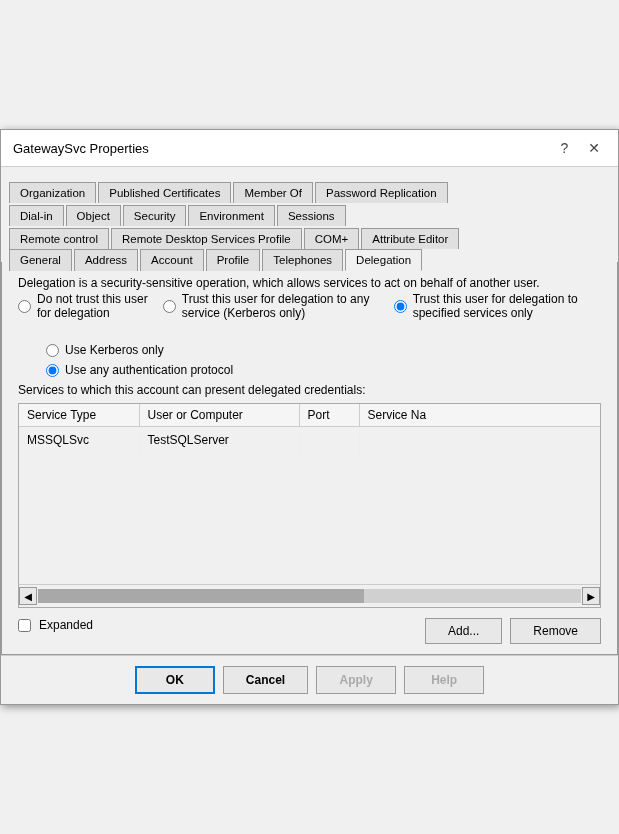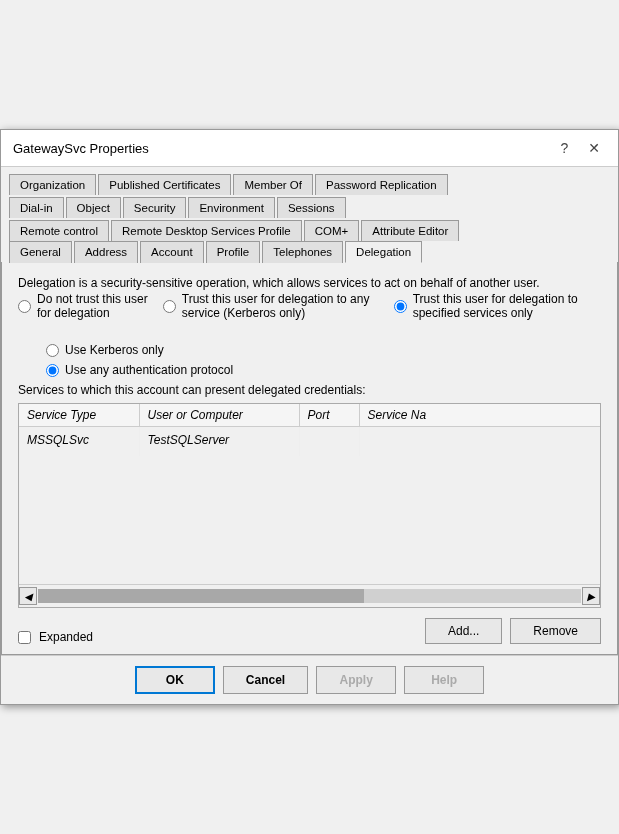--- a/index.html
+++ b/index.html
@@ -56,21 +56,21 @@
     .tab {
       padding: 4px 10px;
       border: 1px solid #999;
       border-bottom: none;
       background: #e0e0e0;
       cursor: pointer;
       font-size: 11.5px;
       white-space: nowrap;
       margin-right: 2px;
       position: relative;
-      top: 1px;
+      top: 9px;
     }
     .tab.active {
       background: #f0f0f0;
       border-bottom: 1px solid #f0f0f0;
       font-weight: normal;
       z-index: 2;
     }
     .tab-content {
       background: #f0f0f0;
       border: 1px solid #999;
@@ -199,21 +199,20 @@
     }
     .footer .btn {
       min-width: 80px;
       font-weight: bold;
     }
     .footer .btn.primary {
       border: 2px solid #0078d4;
     }
     .table-outer {
       border: 1px solid #aaa;
-      font-style: italic;
     }
   </style>
 </head>
 <body>
 
 <div class="dialog">
 
   <div class="title-bar">
     <span class="title-bar-left">GatewaySvc Properties</span>
     <div class="title-bar-right">
@@ -311,21 +310,21 @@
 
       <div class="scrollbar-row">
         <div class="scroll-arrow">◀</div>
         <div class="scroll-track" style="position:relative;">
           <div style="position:absolute;left:0;top:0;width:60%;height:100%;background:#a8a8a8;"></div>
         </div>
         <div class="scroll-arrow">▶</div>
       </div>
     </div>
 
-    <div style="display:flex; justify-content:space-between; align-items:flex-end; margin-top:10px;">
+    <div style="display:flex; justify-content:space-between; align-items:flex-start; margin-top:10px;">
       <div class="expanded-row" style="margin:0;">
         <input type="checkbox" style="">
         <span>Expanded</span>
       </div>
       <div class="btn-row" style="margin:0;">
         <button class="btn">Add...</button>
         <button class="btn">Remove</button>
       </div>
     </div>
   </div>

